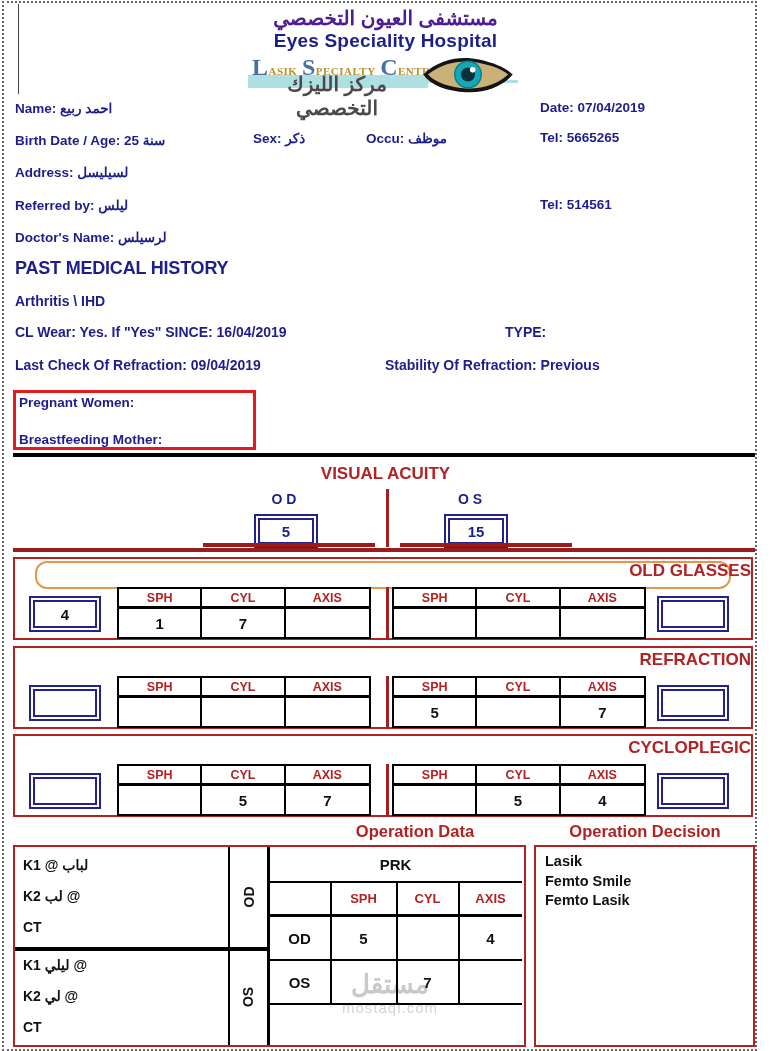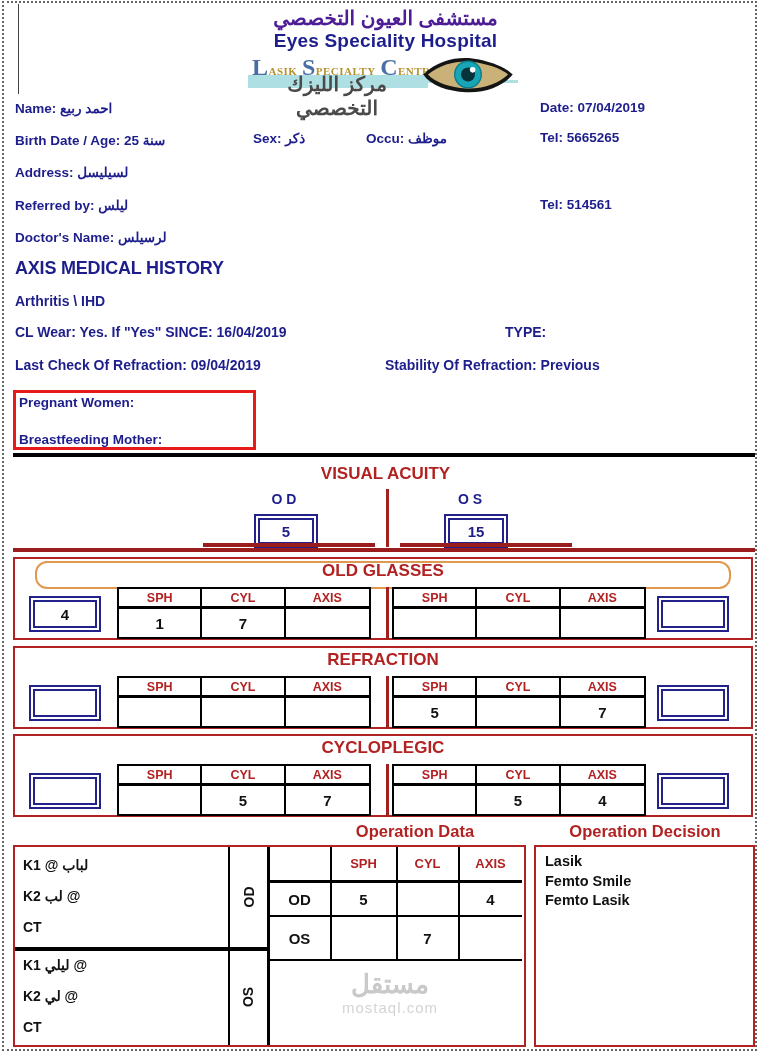--- a/index.html
+++ b/index.html
@@ -36,21 +36,21 @@
   .dbox{border:2px solid #22228a;padding:2px;background:#fff;box-sizing:border-box;}
   .dbox>div{border:2px solid #22228a;height:100%;box-sizing:border-box;display:flex;
             align-items:center;justify-content:center;font-size:15px;}
   .va-box{width:64px;height:34px;}
   .va-box>div{color:#1d1d8c;}
   .va-under{top:543px;height:4px;background:#9b1c1c;}
   .va-fullline{left:13px;top:548px;width:742px;height:4px;background:#9b1c1c;}
 
   
   .section{left:13px;width:740px;height:83px;border:2px solid #b22222;box-sizing:border-box;}
-  .sec-title{position:absolute;left:0;top:2px;width:100%;text-align:center;font-size:17px;color:#b22222;z-index:2;}
+  .sec-title{position:absolute;left:0;top:2px;width:100%;text-align:right;font-size:17px;color:#b22222;z-index:2;}
   .og-round{position:absolute;left:20px;top:2px;width:692px;height:24px;border:2px solid #e09a50;border-radius:12px;}
   .sec-dbox{width:72px;height:36px;position:absolute;top:37px;}
   .sec-dbox>div{color:#111;}
   .tbl{position:absolute;top:28px;width:250px;height:48px;display:grid;
        grid-template-columns:1fr 1fr 1fr;grid-template-rows:20px 28px;
        border:2px solid #000;box-sizing:content-box;background:#fff;}
   .tbl div{display:flex;align-items:center;justify-content:center;}
   .tbl .th{border-right:2px solid #000;border-bottom:3px solid #000;color:#b22222;font-size:12.5px;}
   .tbl .th.last{border-right:none;}
   .tbl .td{border-right:2px solid #000;color:#111;font-size:15px;}
@@ -140,21 +140,21 @@
   </div>
   <div class="abs fld" style="left:540px;top:197px">
     <span>Tel:</span>
     <span>514561</span>
   </div>
   <div class="abs fld" style="left:15px;top:229px">
     <span>Doctor's Name:</span>
     <span>لرسيلس</span>
   </div>
 
-  <div class="abs fld big-head" style="left:15px;top:258px">AXIS MEDICAL HISTORY</div>
+  <div class="abs fld big-head" style="left:15px;top:258px">PAST MEDICAL HISTORY</div>
   <div class="abs fld" style="left:15px;top:293px;font-size:14px">Arthritis \ IHD</div>
   <div class="abs fld" style="left:15px;top:324px;font-size:14px">CL Wear: Yes. If "Yes" SINCE: 16/04/2019</div>
   <div class="abs fld" style="left:505px;top:324px;font-size:14px">TYPE:</div>
   <div class="abs fld" style="left:15px;top:357px;font-size:14px">Last Check Of Refraction: 09/04/2019</div>
   <div class="abs preg-box">
     <div class="l1">Pregnant  Women:</div>
     <div class="l2">Breastfeeding Mother:</div>
   </div>
 
   <div class="abs fld" style="left:385px;top:357px;font-size:14px">Stability Of Refraction:  Previous</div>
@@ -270,20 +270,21 @@
     <div class="vline2"></div>
     <div class="hthick"></div>
     <div class="rot" style="top:0;height:100px">
         <span>OD</span>
       </div>
     <div class="rot" style="top:104px;height:92px">
         <span>OS</span>
       </div>
 
     <div class="prk">
+      <div class="span4">PRK</div>
       <div class="h br"></div>
       <div class="h br">SPH</div>
       <div class="h br">CYL</div>
       <div class="h">AXIS</div>
       <div class="c br bb">OD</div>
       <div class="c br bb">5</div>
       <div class="c br bb"></div>
       <div class="c bb">4</div>
       <div class="c br bb">OS</div>
       <div class="c br bb"></div>

